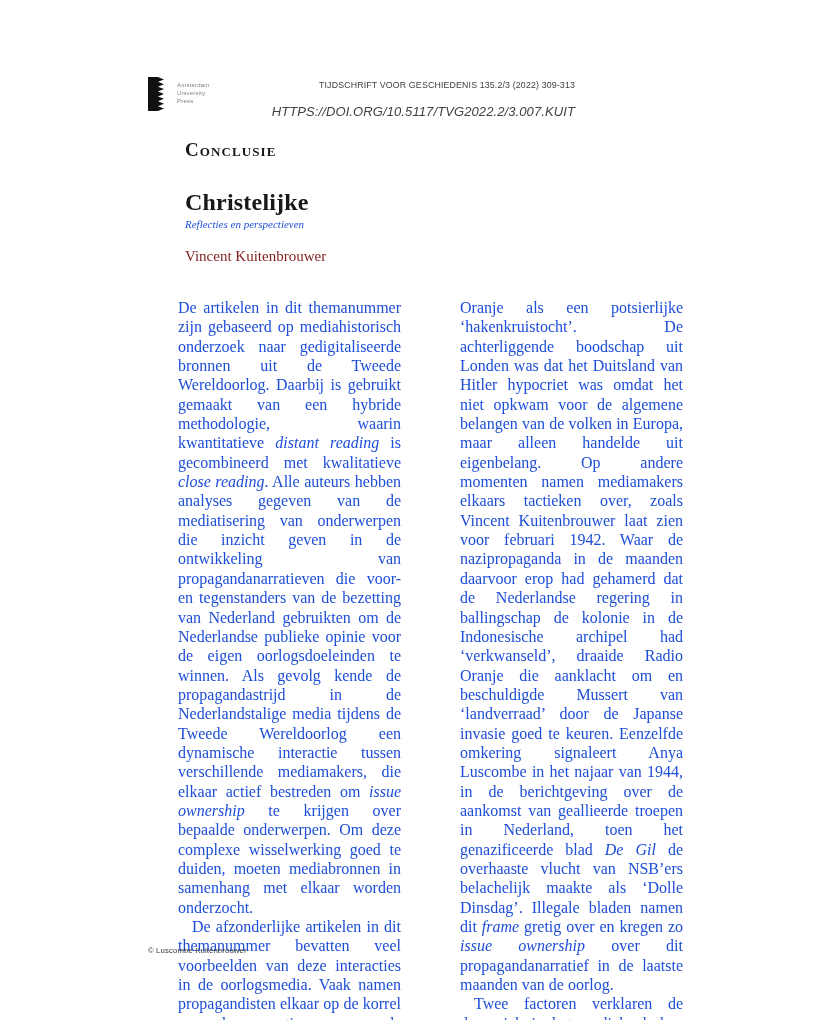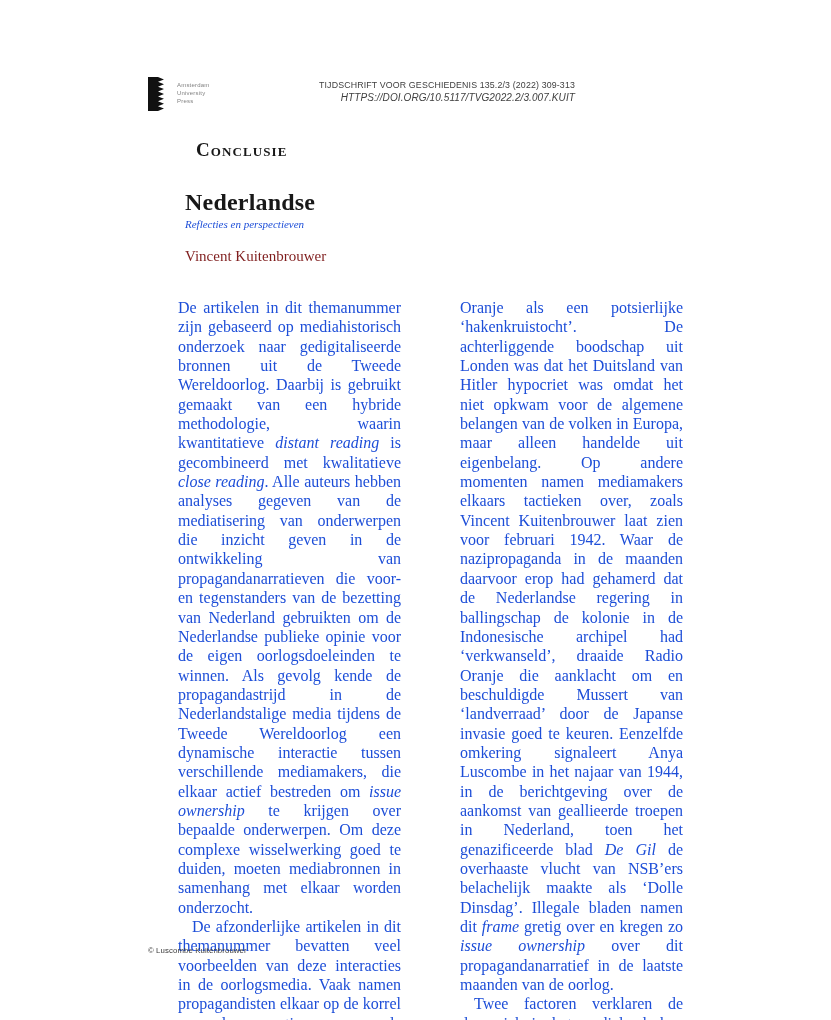--- a/index.html
+++ b/index.html
@@ -22,30 +22,30 @@
     font-family: "Liberation Sans", "DejaVu Sans", sans-serif;
     font-size: 6px; line-height: 8px; color: #828282; letter-spacing: .2px;
   }
   .journal-block {
     position: absolute; top: 80px; right: 148px;
     text-align: right;
     font-family: "Liberation Sans", "DejaVu Sans", sans-serif;
     color: #404040;
   }
   .journal-line { font-size: 8.8px; letter-spacing: .15px; }
-  .doi-line { font-size: 10px; font-style: italic; margin-top: 2px; letter-spacing: .1px; }
+  .doi-line { font-size: 13px; font-style: italic; margin-top: 14px; letter-spacing: .1px; }
   .page-number {
     position: absolute; left: 740px; top: 86px; width: 44px;
     text-align: center; font-size: 15px; color: #222;
     font-variant-numeric: oldstyle-nums;
   }
 
   
   .section-heading {
-    position: absolute; left: 196px; top: 139px;
+    position: absolute; left: 185px; top: 139px;
     font-size: 19px; font-weight: 700; font-variant: small-caps;
     letter-spacing: 1.1px; color: #181818;
   }
   .article-title {
     position: absolute; left: 185px; top: 189px;
     font-size: 24px; font-weight: 700; color: #181818; letter-spacing: .2px;
   }
   .article-subtitle {
     position: absolute; left: 185px; top: 218px;
     font-size: 11px; font-style: italic; color: #1d4ed8;
@@ -93,21 +93,21 @@
   </div>
 
   <div class="journal-block">
     <div class="journal-line">TIJDSCHRIFT VOOR GESCHIEDENIS 135.2/3 (2022) 309-313</div>
     <div class="doi-line">HTTPS://DOI.ORG/10.5117/TVG2022.2/3.007.KUIT</div>
   </div>
 
   <div class="page-number">309</div>
 
   <div class="section-heading">Conclusie</div>
-  <h1 class="article-title">Nederlandse</h1>
+  <h1 class="article-title">Christelijke</h1>
   <div class="article-subtitle">Reflecties en perspectieven</div>
   <div class="article-author">Vincent Kuitenbrouwer</div>
 
   <div class="body-columns">
     <div class="text-column">
         <p class="para"><span>De artikelen in dit themanummer zijn gebaseerd op mediahistorisch onderzoek naar gedigitaliseerde bronnen uit de Tweede Wereldoorlog. Daarbij is gebruikt gemaakt van een hybride methodologie, waarin kwantitatieve </span><span class="it">distant reading</span><span> is gecombineerd met kwalitatieve </span><span class="it">close reading</span><span>. Alle auteurs hebben analyses gegeven van de mediatisering van onderwerpen die inzicht geven in de ontwikkeling van propagandanarratieven die voor- en tegenstanders van de bezetting van Nederland gebruikten om de Nederlandse publieke opinie voor de eigen oorlogsdoeleinden te winnen. Als gevolg kende de propagandastrijd in de Nederlandstalige media tijdens de Tweede Wereldoorlog een dynamische interactie tussen verschillende mediamakers, die elkaar actief bestreden om </span><span class="it">issue ownership</span><span> te krijgen over bepaalde onderwerpen. Om deze complexe wisselwerking goed te duiden, moeten mediabronnen in samenhang met elkaar worden onderzocht.</span></p>
         <p class="para indent"><span>De afzonderlijke artikelen in dit themanummer bevatten veel voorbeelden van deze interacties in de oorlogsmedia. Vaak namen propagandisten elkaar op de korrel om de narratieven van de tegenstander onderuit te halen en het eigen gelijk te benadrukken. Zo laat Marjet Brolsma zien dat de claim in de genazificeerde media dat de invasie van de Sovjet-Unie door nazi-Duitsland was bedoeld om de ‘Christelijke waarden’ van Europa veilig te stellen werd geridiculiseerd door Radio</span></p>
       </div>
     <div class="text-column">
         <p class="para"><span>Oranje als een potsierlijke ‘hakenkruistocht’. De achterliggende boodschap uit Londen was dat het Duitsland van Hitler hypocriet was omdat het niet opkwam voor de algemene belangen van de volken in Europa, maar alleen handelde uit eigenbelang. Op andere momenten namen mediamakers elkaars tactieken over, zoals Vincent Kuitenbrouwer laat zien voor februari 1942. Waar de nazipropaganda in de maanden daarvoor erop had gehamerd dat de Nederlandse regering in ballingschap de kolonie in de Indonesische archipel had ‘verkwanseld’, draaide Radio Oranje die aanklacht om en beschuldigde Mussert van ‘landverraad’ door de Japanse invasie goed te keuren. Eenzelfde omkering signaleert Anya Luscombe in het najaar van 1944, in de berichtgeving over de aankomst van geallieerde troepen in Nederland, toen het genazificeerde blad </span><span class="it">De Gil</span><span> de overhaaste vlucht van NSB’ers belachelijk maakte als ‘Dolle Dinsdag’. Illegale bladen namen dit </span><span class="it">frame</span><span> gretig over en kregen zo </span><span class="it">issue ownership</span><span> over dit propagandanarratief in de laatste maanden van de oorlog.</span></p>

